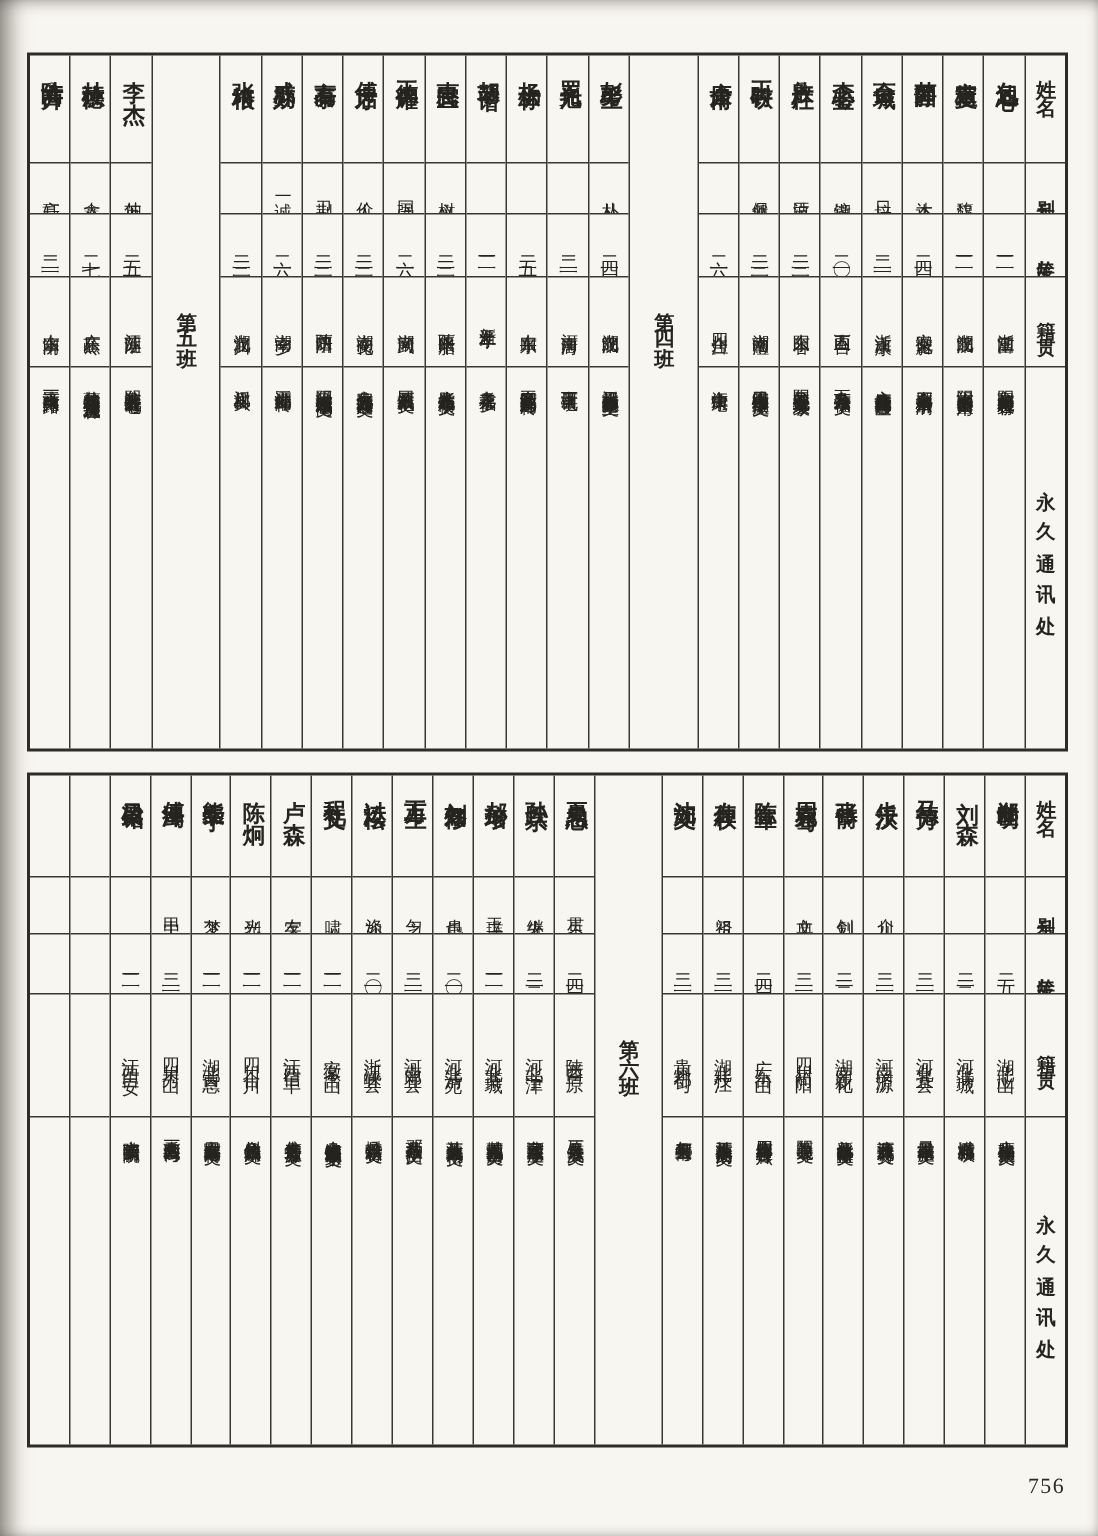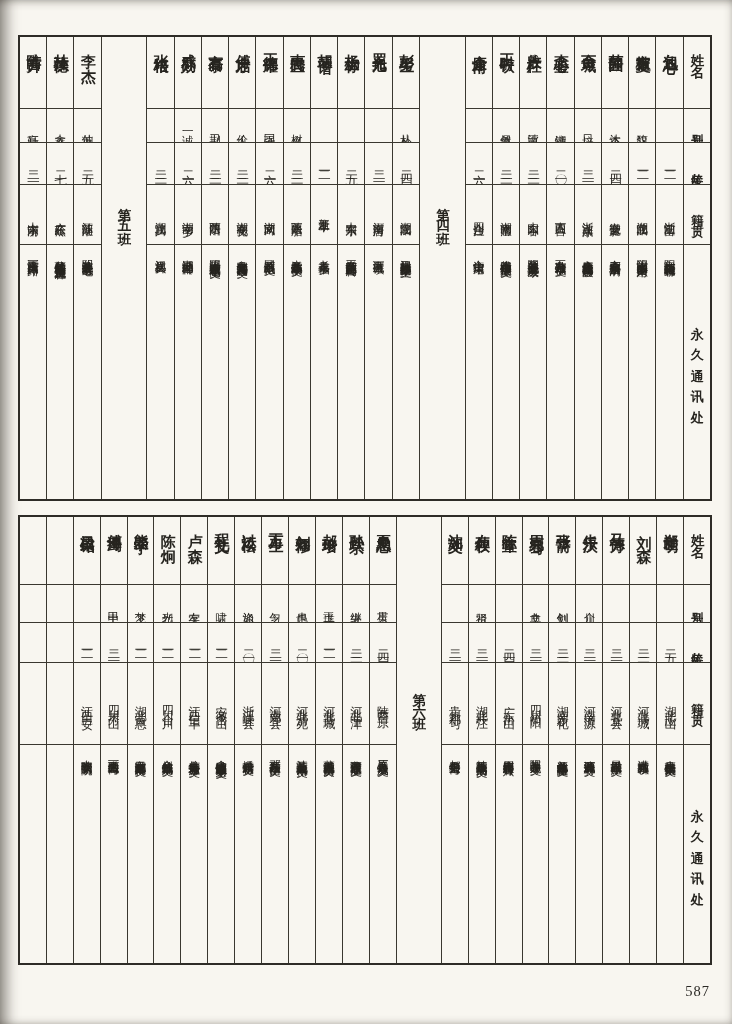--- a/index.html
+++ b/index.html
@@ -823,14 +823,14 @@
         <div class="cell r-addr"></div>
       </div>
       <div class="col">
         <div class="cell r-name"></div>
         <div class="cell r-alias"></div>
         <div class="cell r-age"></div>
         <div class="cell r-native"></div>
         <div class="cell r-addr"></div>
       </div>
     </div>
-  <div class="page-number">587</div>
+  <div class="page-number">756</div>
 </div>
 
 </body></html>

